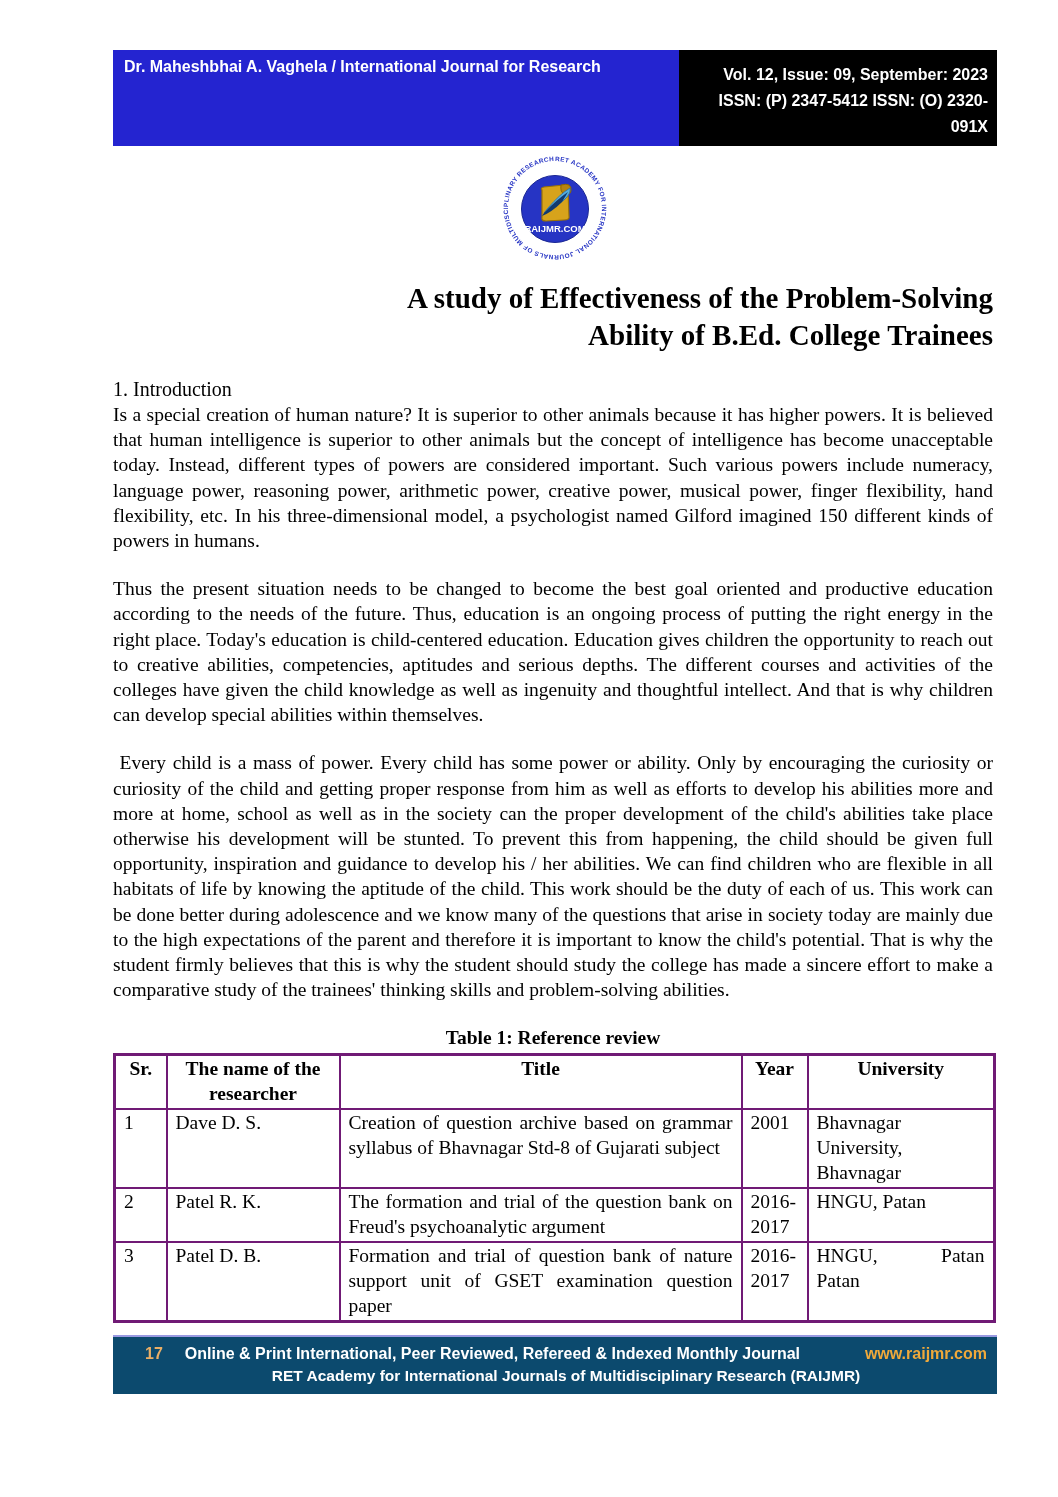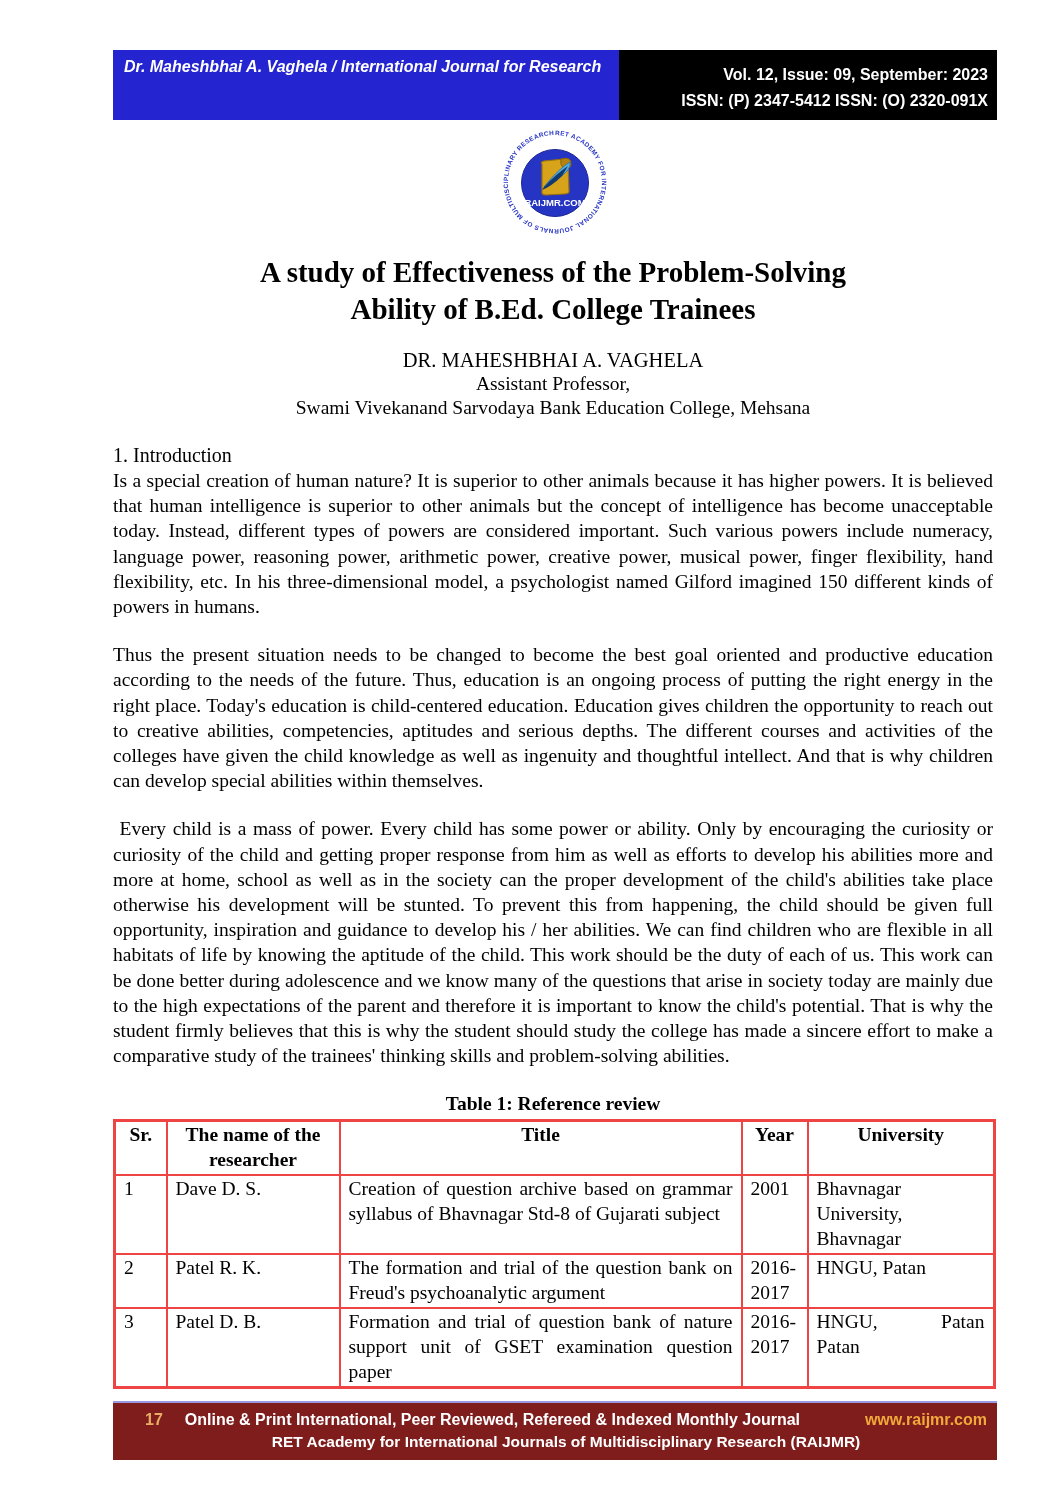--- a/index.html
+++ b/index.html
@@ -6,42 +6,42 @@
   .page {
     position:relative; width:1058px; height:1497px; background:#ffffff;
     overflow:hidden; font-family:"Liberation Serif","DejaVu Serif",serif; color:#000;
   }
   
   .topbar {
     margin:50px 0 0 113px; width:884px; display:flex;
     font-family:"Liberation Sans","DejaVu Sans",sans-serif; font-weight:bold;
     font-size:16px; line-height:26px; color:#fff;
   }
-  .topbar-left  { width:506px; box-sizing:border-box; padding:4px 4px 6px 11px;font-style:italic; }
+  .topbar-left  { width:566px; box-sizing:border-box; padding:4px 4px 6px 11px; }
   .topbar-right { flex:1; box-sizing:border-box; text-align:right; padding:12px 9px 6px 4px; }
   
   .logo-wrap { width:884px; margin-left:113px; text-align:center; margin-top:4px; }
   .logo-wrap svg { display:inline-block; }
   
   .title {
-    width:880px; margin:12px 0 0 113px; text-align:center;
+    width:880px; margin:12px 0 0 113px; text-align:right;
     font-size:29px; line-height:37px; font-weight:bold;
   }
   .author-block { width:880px; margin:20px 0 0 113px; text-align:center; line-height:24px; font-size:19.5px; }
   .author-name { font-size:20.5px; }
   
   .content { width:880px; margin-left:113px; }
   .content h2 { font-size:20px; line-height:26px; font-weight:normal; margin:0; }
   .h-intro  { margin-top:22px !important; }
   .h-review { margin-top:4px  !important; }
   .content p { font-size:19.5px; line-height:25.2px; text-align:justify; margin:0 0 23px 0; }
   .table-caption { text-align:center; font-weight:bold; font-size:19.5px; line-height:26px; margin:3px 0 2px; }
   
   table.ref { width:880px; border-collapse:collapse; table-layout:fixed; }
-  table.ref, table.ref th, table.ref td { border:2px solid #ef4444; }
+  table.ref, table.ref th, table.ref td { border:2px solid #701a75; }
   table.ref { border-width:3px; }
   table.ref th, table.ref td {
     font-size:19.5px; line-height:25px; vertical-align:top;
     padding:0 8px 2px 8px; box-sizing:border-box;
   }
   table.ref th { font-weight:bold; text-align:center; padding:0 3px 2px; }
   .col-sr{width:52px;} .col-name{width:173px;} .col-title{width:402px;} .col-year{width:66px;} .col-univ{width:187px;}
   td.c-sr   { padding-left:14px; }
   td.c-title{ text-align:justify; }
   td.pre    { white-space:pre-wrap; }
@@ -89,25 +89,20 @@
       <path d="M70,42 Q58,50 46,63 L44,66 Q54,62 64,52 Z" fill="#123a6e"></path>
       <text x="57" y="82" text-anchor="middle" font-family="Liberation Sans, DejaVu Sans, sans-serif" font-size="9.5" font-weight="bold" fill="#ffffff">RAIJMR.COM</text>
     </svg>
   </div>
 
   <h1 class="title">
     <div>A study of Effectiveness of the Problem-Solving</div>
     <div>Ability of B.Ed. College Trainees</div>
   </h1>
 
-  <div class="author-block">
-    <div class="author-name">DR. MAHESHBHAI A. VAGHELA</div>
-    <div>Assistant Professor,</div>
-    <div>Swami Vivekanand Sarvodaya Bank Education College, Mehsana</div>
-  </div>
 
   <section class="content">
     <h2 class="h-intro">1. Introduction</h2>
     <p>Is a special creation of human nature? It is superior to other animals because it has higher powers. It is believed that human intelligence is superior to other animals but the concept of intelligence has become unacceptable today. Instead, different types of powers are considered important. Such various powers include numeracy, language power, reasoning power, arithmetic power, creative power, musical power, finger flexibility, hand flexibility, etc. In his three-dimensional model, a psychologist named Gilford imagined 150 different kinds of powers in humans.</p>
     <p>Thus the present situation needs to be changed to become the best goal oriented and productive education according to the needs of the future. Thus, education is an ongoing process of putting the right energy in the right place. Today's education is child-centered education. Education gives children the opportunity to reach out to creative abilities, competencies, aptitudes and serious depths. The different courses and activities of the colleges have given the child knowledge as well as ingenuity and thoughtful intellect. And that is why children can develop special abilities within themselves.</p>
     <p>&nbsp;Every child is a mass of power. Every child has some power or ability. Only by encouraging the curiosity or curiosity of the child and getting proper response from him as well as efforts to develop his abilities more and more at home, school as well as in the society can the proper development of the child's abilities take place otherwise his development will be stunted. To prevent this from happening, the child should be given full opportunity, inspiration and guidance to develop his / her abilities. We can find children who are flexible in all habitats of life by knowing the aptitude of the child. This work should be the duty of each of us. This work can be done better during adolescence and we know many of the questions that arise in society today are mainly due to the high expectations of the parent and therefore it is important to know the child's potential. That is why the student firmly believes that this is why the student should study the college has made a sincere effort to make a comparative study of the trainees' thinking skills and problem-solving abilities.</p>
 
     <div class="table-caption">Table 1: Reference review</div>
 
     <table class="ref">
@@ -151,21 +146,21 @@
           <td class="c-title">Formation and trial of question bank of nature support unit of GSET examination question paper</td>
           <td class="pre">2016-
 2017</td>
           <td class="pre">HNGU,             Patan
 Patan</td>
         </tr>
       </tbody>
     </table>
   </section>
 
-  <footer class="pfooter" id="pageFooter" style="background: #7f1d1d; padding-left: 32px;">
+  <footer class="pfooter" id="pageFooter" style="background: #0c4a6e; padding-left: 32px;">
     <div class="f-line1">
       <span class="f-pgnum" id="fPgnum" style="color: rgb(233, 174, 102);">17</span>
       <span class="f-main">Online &amp; Print International, Peer Reviewed, Refereed &amp; Indexed Monthly Journal</span>
       <span class="f-url" id="fUrl" style="color: rgb(240, 169, 58);">www.raijmr.com</span>
     </div>
     <div class="f-line2">RET Academy for International Journals of Multidisciplinary Research (RAIJMR)</div>
   </footer>
 
 </div>
 

